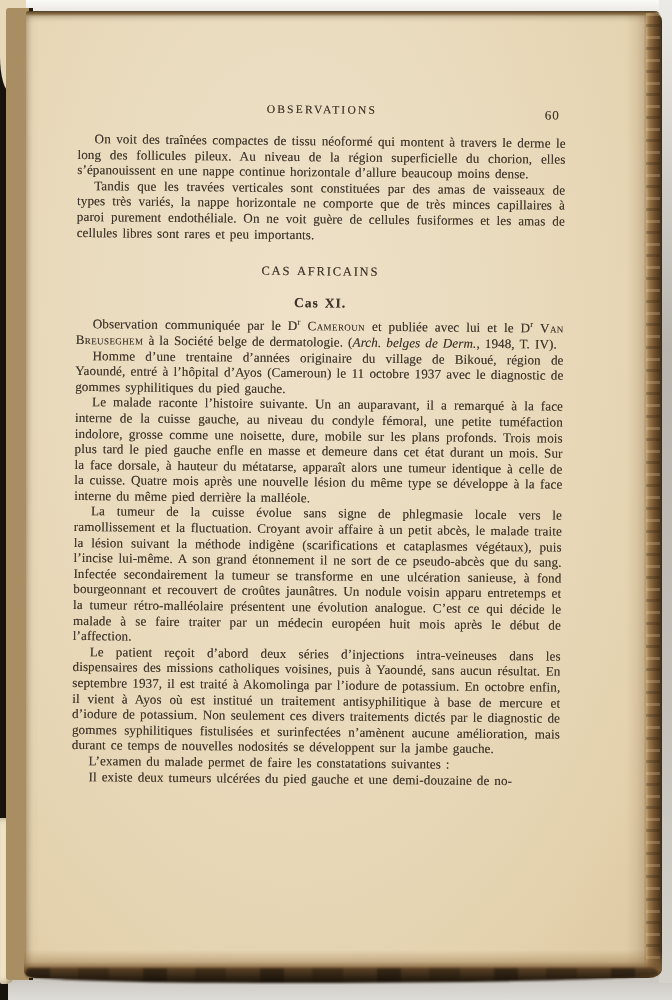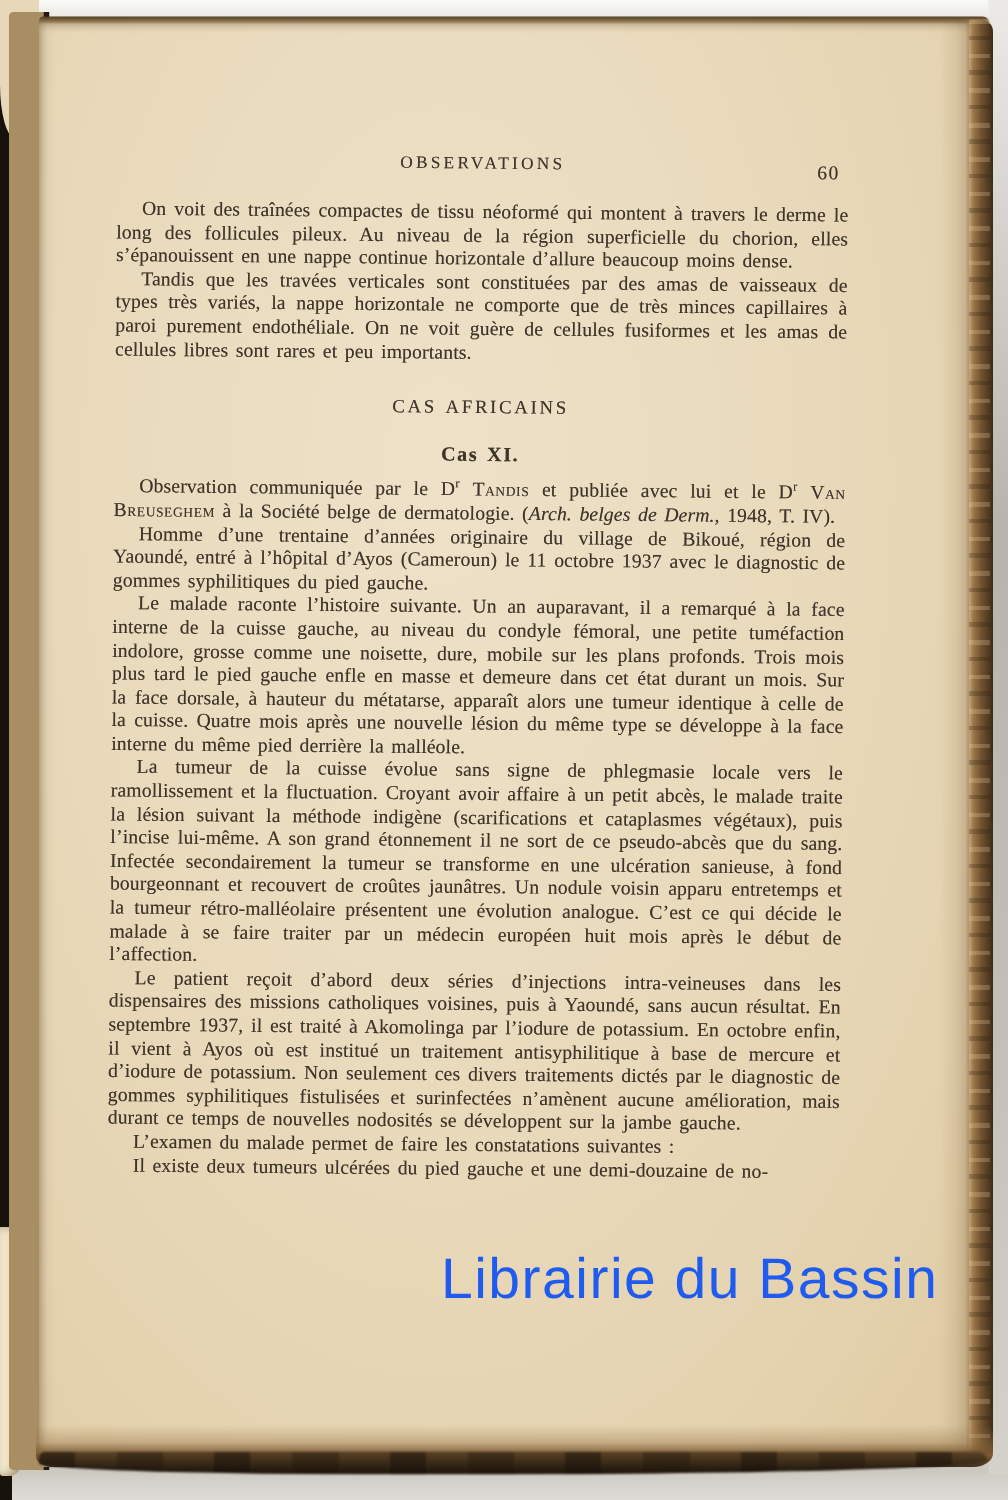--- a/index.html
+++ b/index.html
@@ -118,26 +118,25 @@
       <span class="running-head">OBSERVATIONS</span>
       <span class="page-number">60</span>
     </div>
 
     <p class="body-para">On voit des traînées compactes de tissu néoformé qui montent à travers le derme le long des follicules pileux. Au niveau de la région superficielle du chorion, elles s’épanouissent en une nappe continue horizontale d’allure beaucoup moins dense.</p>
     <p class="body-para">Tandis que les travées verticales sont constituées par des amas de vaisseaux de types très variés, la nappe horizontale ne comporte que de très minces capillaires à paroi purement endothéliale. On ne voit guère de cellules fusiformes et les amas de cellules libres sont rares et peu importants.</p>
 
     <h2 class="section-heading">CAS AFRICAINS</h2>
     <h3 class="case-heading">Cas XI.</h3>
 
-    <p class="body-para case-source"><span>Observation communiquée par le D</span><sup class="sup">r</sup><span class="sc"> Tandis</span><span> et publiée avec lui et le D</span><sup class="sup">r</sup><span class="sc"> Van Breuseghem</span><span> à la Société belge de dermatologie. (</span><em>Arch. belges de Derm.,</em><span> 1948, T. IV).</span></p>
+    <p class="body-para case-source"><span>Observation communiquée par le D</span><sup class="sup">r</sup><span class="sc"> Cameroun</span><span> et publiée avec lui et le D</span><sup class="sup">r</sup><span class="sc"> Van Breuseghem</span><span> à la Société belge de dermatologie. (</span><em>Arch. belges de Derm.,</em><span> 1948, T. IV).</span></p>
 
     <p class="body-para">Homme d’une trentaine d’années originaire du village de Bikoué, région de Yaoundé, entré à l’hôpital d’Ayos (Cameroun) le 11 octobre 1937 avec le diagnostic de gommes syphilitiques du pied gauche.</p>
     <p class="body-para">Le malade raconte l’histoire suivante. Un an auparavant, il a remarqué à la face interne de la cuisse gauche, au niveau du condyle fémoral, une petite tuméfaction indolore, grosse comme une noisette, dure, mobile sur les plans profonds. Trois mois plus tard le pied gauche enfle en masse et demeure dans cet état durant un mois. Sur la face dorsale, à hauteur du métatarse, apparaît alors une tumeur identique à celle de la cuisse. Quatre mois après une nouvelle lésion du même type se développe à la face interne du même pied derrière la malléole.</p>
     <p class="body-para">La tumeur de la cuisse évolue sans signe de phlegmasie locale vers le ramollissement et la fluctuation. Croyant avoir affaire à un petit abcès, le malade traite la lésion suivant la méthode indigène (scarifications et cataplasmes végétaux), puis l’incise lui-même. A son grand étonnement il ne sort de ce pseudo-abcès que du sang. Infectée secondairement la tumeur se transforme en une ulcération sanieuse, à fond bourgeonnant et recouvert de croûtes jaunâtres. Un nodule voisin apparu entretemps et la tumeur rétro-malléolaire présentent une évolution analogue. C’est ce qui décide le malade à se faire traiter par un médecin européen huit mois après le début de l’affection.</p>
     <p class="body-para">Le patient reçoit d’abord deux séries d’injections intra-veineuses dans les dispensaires des missions catholiques voisines, puis à Yaoundé, sans aucun résultat. En septembre 1937, il est traité à Akomolinga par l’iodure de potassium. En octobre enfin, il vient à Ayos où est institué un traitement antisyphilitique à base de mercure et d’iodure de potassium. Non seulement ces divers traitements dictés par le diagnostic de gommes syphilitiques fistulisées et surinfectées n’amènent aucune amélioration, mais durant ce temps de nouvelles nodosités se développent sur la jambe gauche.</p>
     <p class="body-para">L’examen du malade permet de faire les constatations suivantes&nbsp;:</p>
     <p class="body-para">Il existe deux tumeurs ulcérées du pied gauche et une demi-douzaine de no-</p>
 
   </div>
 
-  <div class="watermark" style="color: rgb(31, 91, 238);">Librairie du Bassin</div>
 
 </div>
 
 </body></html>

